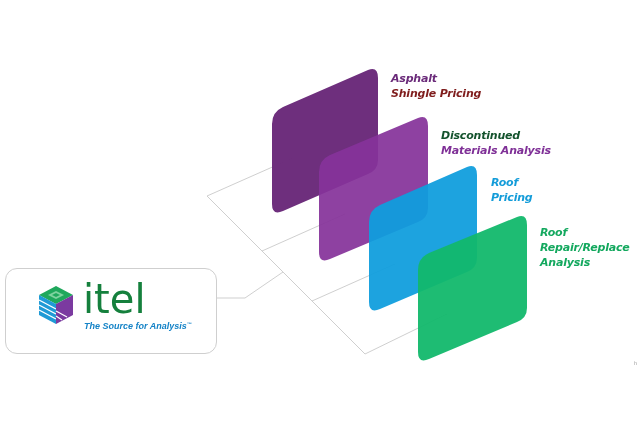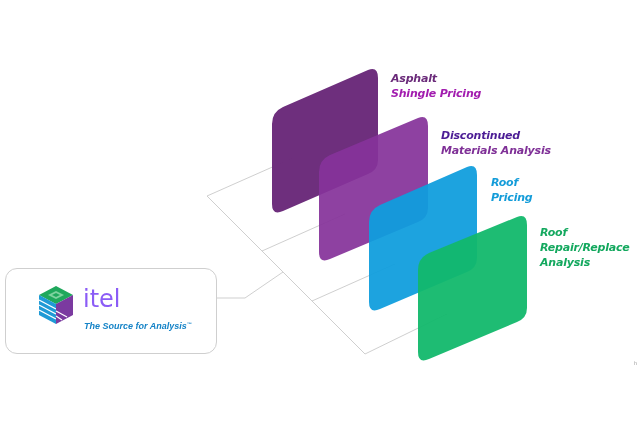--- a/index.html
+++ b/index.html
@@ -1,21 +1,21 @@
 <!DOCTYPE html>
 <html><head>
 <meta charset="utf-8">
 <style>
   html, body { margin:0; padding:0; background:#ffffff; }
   body { width:640px; height:427px; position:relative; overflow:hidden; font-family:"Liberation Sans", sans-serif; }
   #stage { position:absolute; left:0; top:0; width:640px; height:427px; }
   .label { position:absolute; font-family:"DejaVu Sans", sans-serif; font-weight:bold; font-style:italic; font-size:11px; line-height:15px; letter-spacing:-0.2px; }
   .label span { display:block; white-space:nowrap; }
   .logo-box { position:absolute; left:5px; top:268px; width:212px; height:86px; border:1px solid #cfcfcf; border-radius:12px; background:#fff; box-sizing:border-box; }
-  .logo-word { position:absolute; left:83px; top:283px; font-family:"DejaVu Sans", sans-serif; font-size:24px; color:#8b5cf6; letter-spacing:0px; line-height:32px; }
+  .logo-word { position:absolute; left:83px; top:283px; font-family:"DejaVu Sans", sans-serif; font-size:40px; color:#15803d; letter-spacing:0px; line-height:32px; }
   .tagline { position:absolute; left:84px; top:321px; font-family:"Liberation Sans", sans-serif; font-weight:bold; font-style:italic; font-size:9px; color:#1583c7; white-space:nowrap; }
   .tm { font-size:5px; vertical-align:top; }
   .mark { position:absolute; left:634px; top:360px; font-size:5px; color:#999; font-family:"DejaVu Sans", sans-serif; }
 </style>
 </head>
 <body>
 
 <div id="stage">
 
   <svg width="640" height="427" style="position:absolute;left:0;top:0">
@@ -35,24 +35,24 @@
     <g>
       <path d="M272,124 Q272,112 283,107 L368,70 Q378,66 378,78 L378,160 Q378,170 368,174 L283,211 Q272,216 272,204 Z" fill="#6b2b7a" fill-opacity="0.98"></path>
       <path d="M319,172 Q319,160 330,155 L418,118 Q428,114 428,126 L428,208 Q428,218 418,222 L330,259 Q319,264 319,252 Z" fill="#85339a" fill-opacity="0.93"></path>
       <path d="M369,222 Q369,210 380,205 L467,167 Q477,163 477,175 L477,258 Q477,268 467,272 L380,309 Q369,314 369,302 Z" fill="#0f9ddd" fill-opacity="0.94"></path>
       <path d="M418,270 Q418,258 429,253 L517,217 Q527,213 527,225 L527,308 Q527,318 517,322 L429,359 Q418,364 418,352 Z" fill="#12b86b" fill-opacity="0.95"></path>
     </g>
   </svg>
 
   <div class="label" style="left:391px;top:71px;">
     <span style="color:#6b2b7a">Asphalt</span>
-    <span style="color:#a21caf">Shingle Pricing</span>
+    <span style="color:#7f1d1d">Shingle Pricing</span>
   </div>
   <div class="label" style="left:441px;top:128px;">
-    <span style="color:#4c1d95">Discontinued</span>
+    <span style="color:#14532d">Discontinued</span>
     <span style="color:#7f3097">Materials Analysis</span>
   </div>
   <div class="label" style="left:491px;top:175px;">
     <span style="color:#139cd9">Roof</span>
     <span style="color:#139cd9">Pricing</span>
   </div>
   <div class="label" style="left:540px;top:225px;">
     <span style="color:#13a85e">Roof</span>
     <span style="color:#13a85e">Repair/Replace</span>
     <span style="color:#13a85e">Analysis</span>

